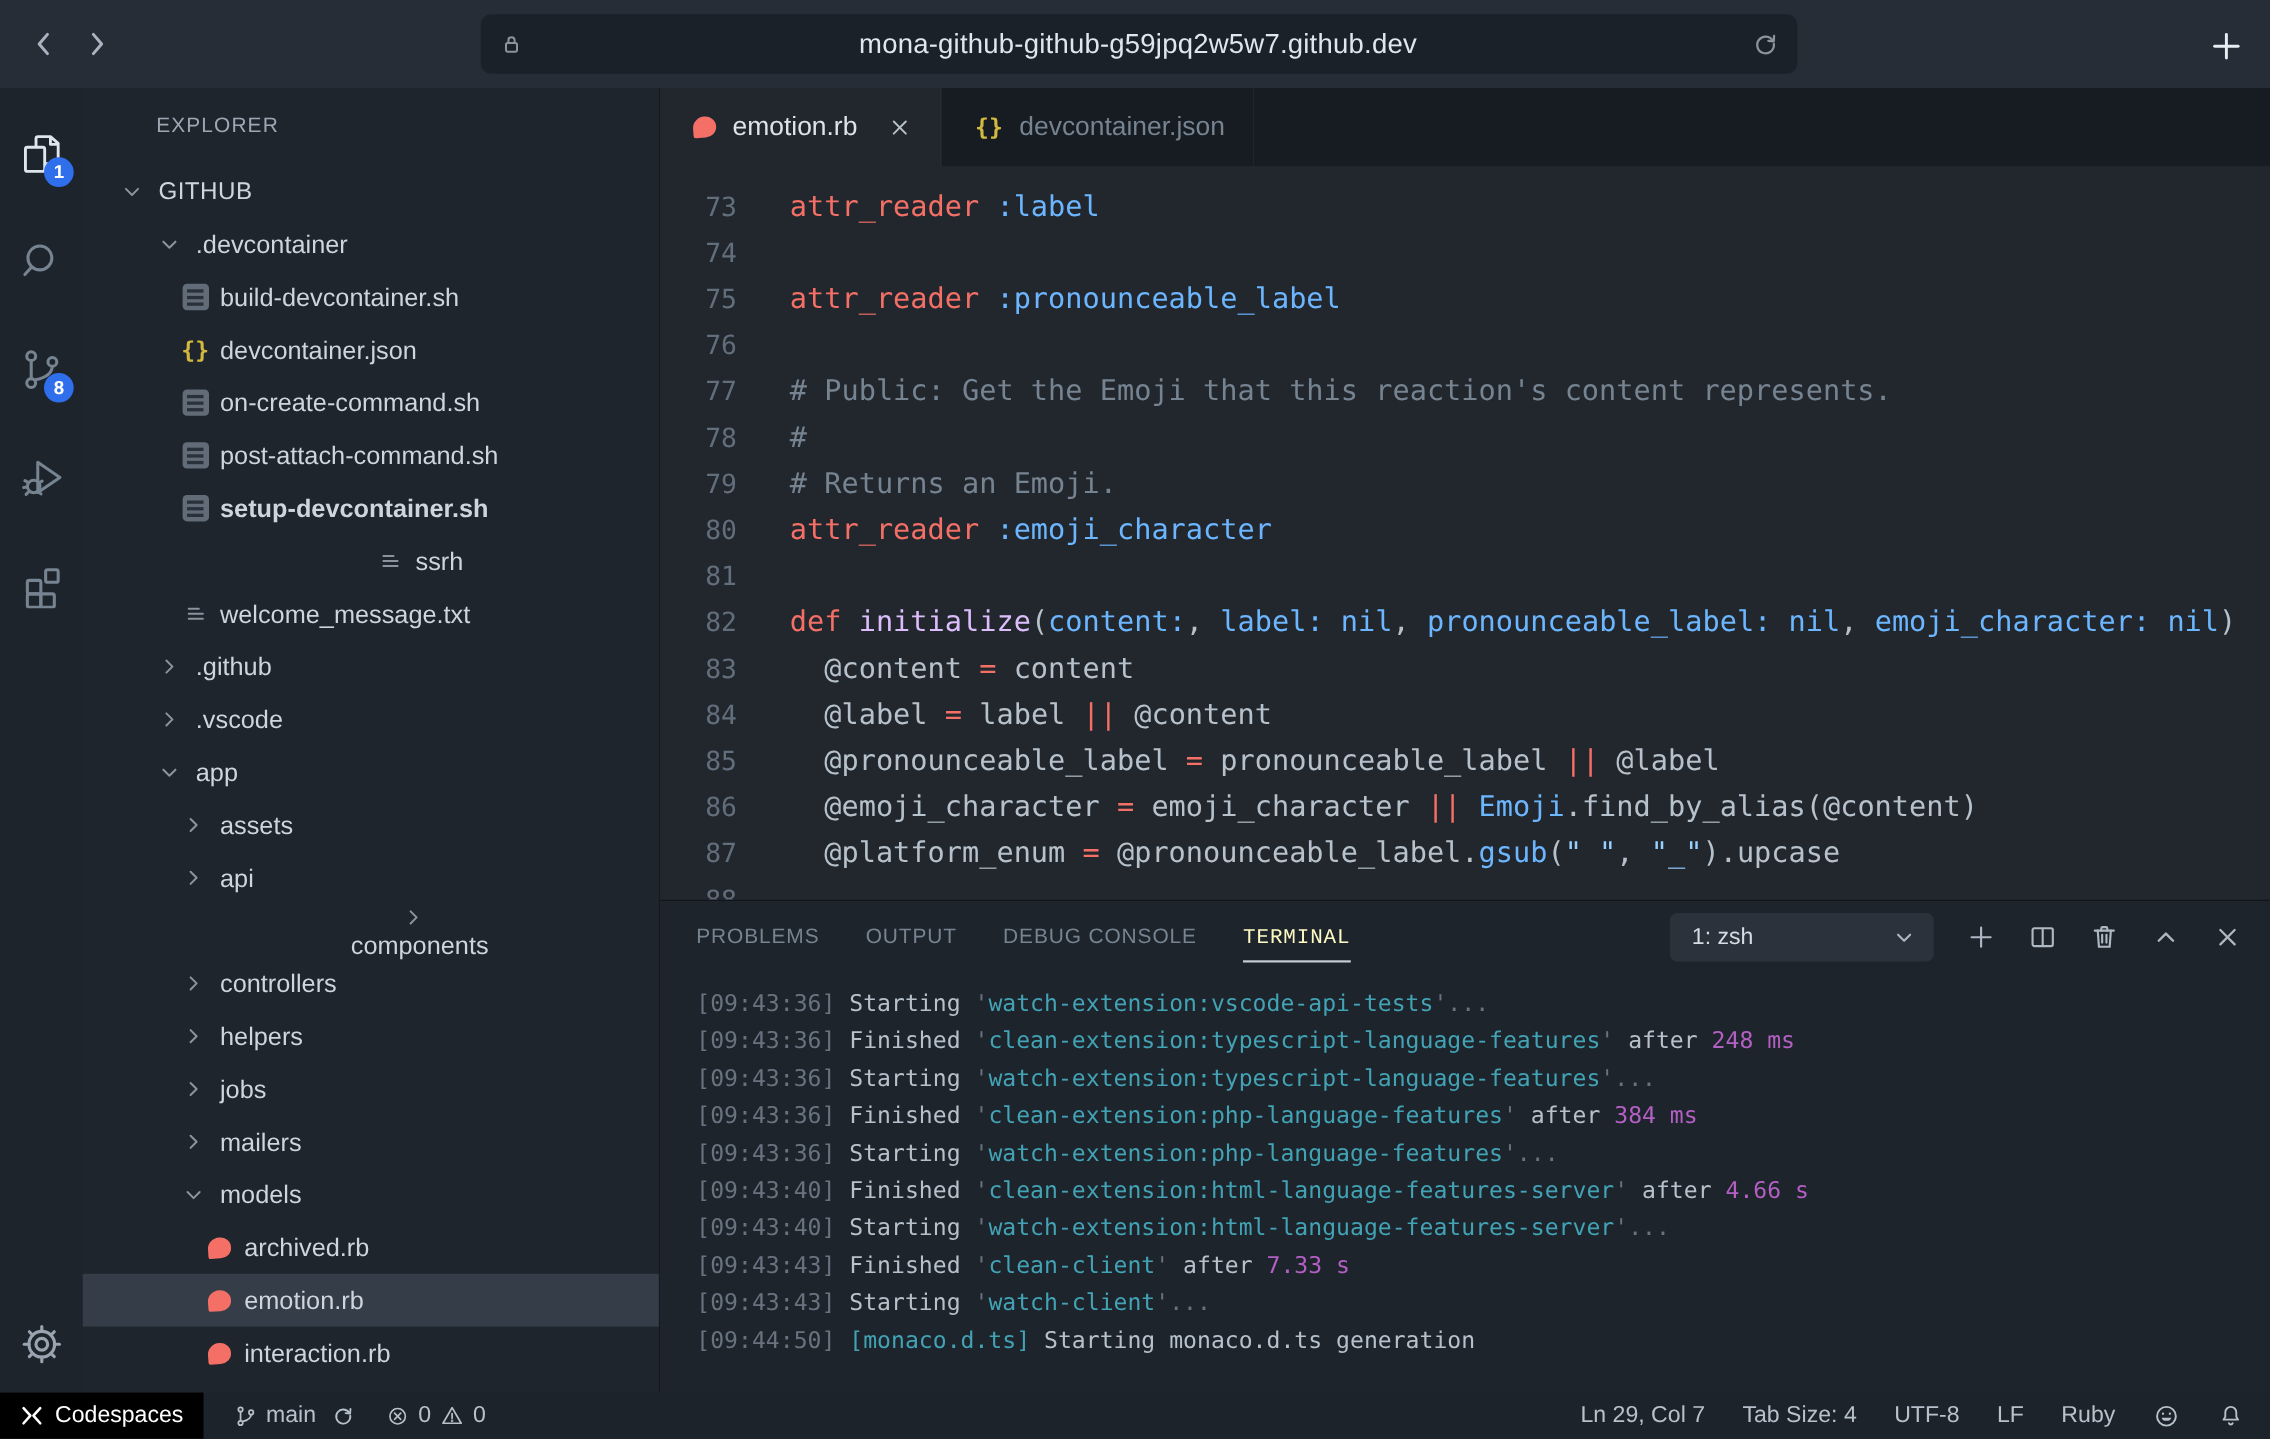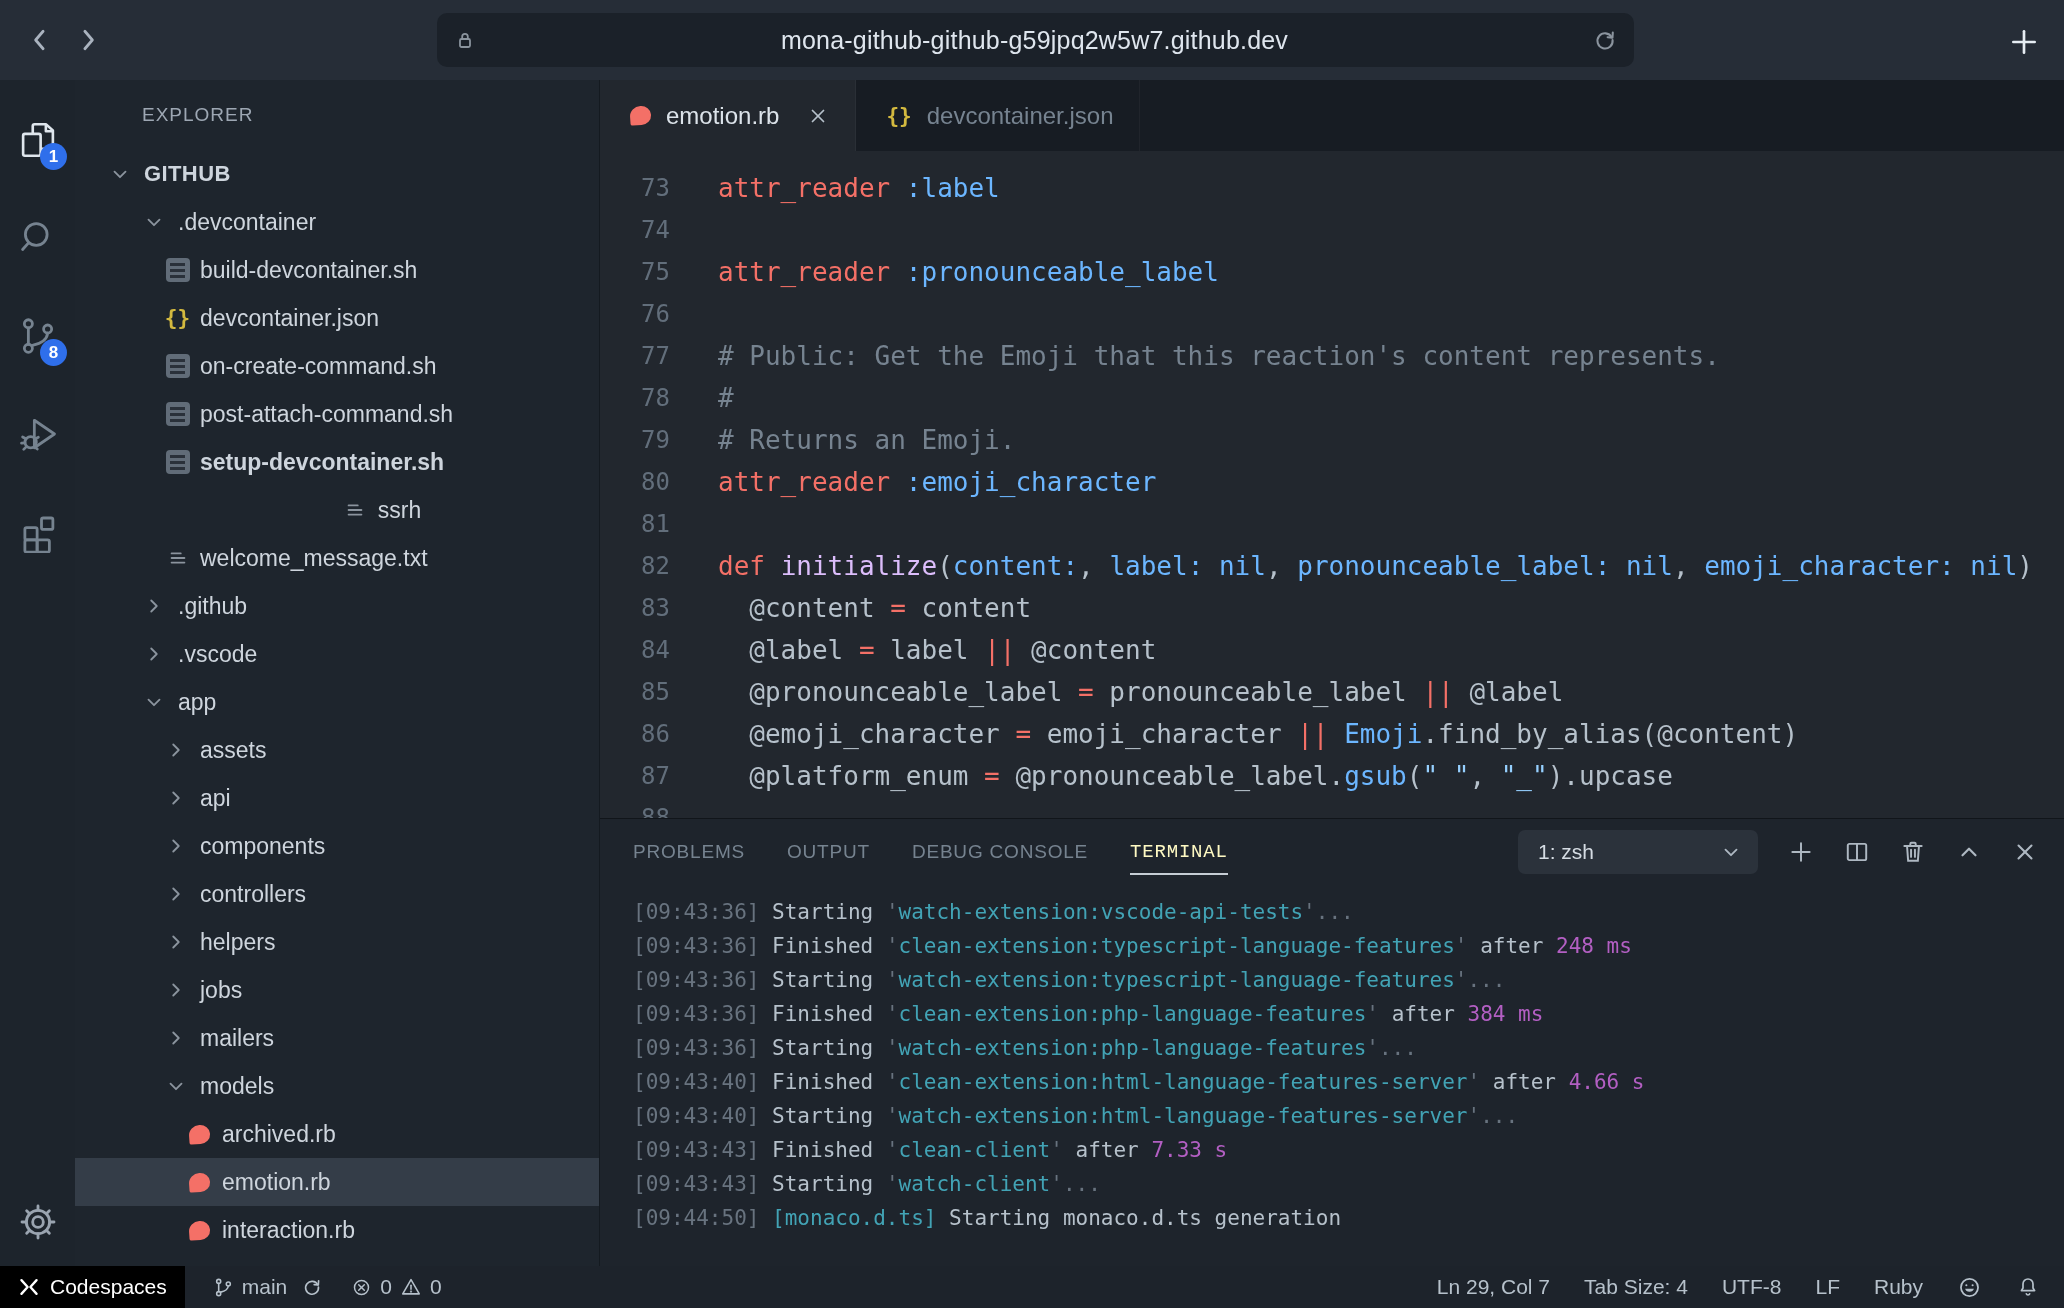--- a/index.html
+++ b/index.html
@@ -28,21 +28,21 @@
   .ab-bottom { margin-top:auto; margin-bottom:24px; color:#9aa4b0; }
 
   
   .sidebar { width:525px; background:#1e252d; flex:0 0 auto; display:flex; flex-direction:column; border-right:1px solid #141a20; }
   .sidebar-header { height:70px; display:flex; align-items:center; padding-left:67px; color:#9da7b3; font-size:19px; letter-spacing:1px; }
   .tree { flex:1; overflow:hidden; }
   .tree-row { height:48px; display:flex; align-items:center; color:#ced5dd; font-size:23px; cursor:pointer; white-space:nowrap; }
   .tree-row.selected { background:#343d48; }
   .tree-row .twisty { width:24px; height:24px; display:flex; align-items:center; justify-content:center; color:#8b949e; margin-right:12px; flex:0 0 auto; }
   .tree-row .ficon { width:27px; height:26px; display:flex; align-items:center; justify-content:center; margin-right:9px; flex:0 0 auto; }
-  .tree-row.root .label { font-weight:700; font-size:22px; letter-spacing:0.4px; }
+  .tree-row.root .label { font-weight:400; font-size:22px; letter-spacing:0.4px; }
   .icon-ruby { width:21px; height:19px; background:#f47067; border-radius:55% 50% 50% 10%; transform:rotate(-4deg); }
   .icon-braces { color:#d3b93f; font-family:"DejaVu Sans Mono", monospace; font-weight:700; font-size:21px; }
   .icon-doc { width:24px; height:24px; border-radius:4px; background:#616c78; position:relative; }
   .icon-doc:before { content:""; position:absolute; left:4px; right:5px; top:5px; height:3px; background:#2a313a; box-shadow:0 6px 0 #2a313a, 0 12px 0 #2a313a; }
   .icon-list { color:#8b949e; }
 
   
   .editor-region { flex:1; display:flex; flex-direction:column; min-width:0; background:#22272e; }
   .tabbar { height:71px; background:#171c23; display:flex; flex:0 0 auto; }
   .tab { display:flex; align-items:center; padding:0 26px 0 30px; font-size:24px; color:#768390; border-right:1px solid rgba(255,255,255,0.04); cursor:pointer; }
@@ -282,21 +282,21 @@
             <span class="label">assets</span>
           </div>
           <div class="tree-row" style="padding-left: 89px;">
             <span class="twisty">
               <svg width="22" height="22" viewBox="0 0 24 24" fill="none" stroke="currentColor" stroke-width="2" stroke-linecap="round" stroke-linejoin="round">
                 <polyline points="9,6 15,12 9,18"></polyline>
               </svg>
             </span>
             <span class="label">api</span>
           </div>
-          <div class="tree-row" style="padding-left: 89px;">
+          <div class="tree-row" style="padding-left: 89px; flex-direction: column;">
             <span class="twisty">
               <svg width="22" height="22" viewBox="0 0 24 24" fill="none" stroke="currentColor" stroke-width="2" stroke-linecap="round" stroke-linejoin="round">
                 <polyline points="9,6 15,12 9,18"></polyline>
               </svg>
             </span>
             <span class="label">components</span>
           </div>
           <div class="tree-row" style="padding-left: 89px;">
             <span class="twisty">
               <svg width="22" height="22" viewBox="0 0 24 24" fill="none" stroke="currentColor" stroke-width="2" stroke-linecap="round" stroke-linejoin="round">

